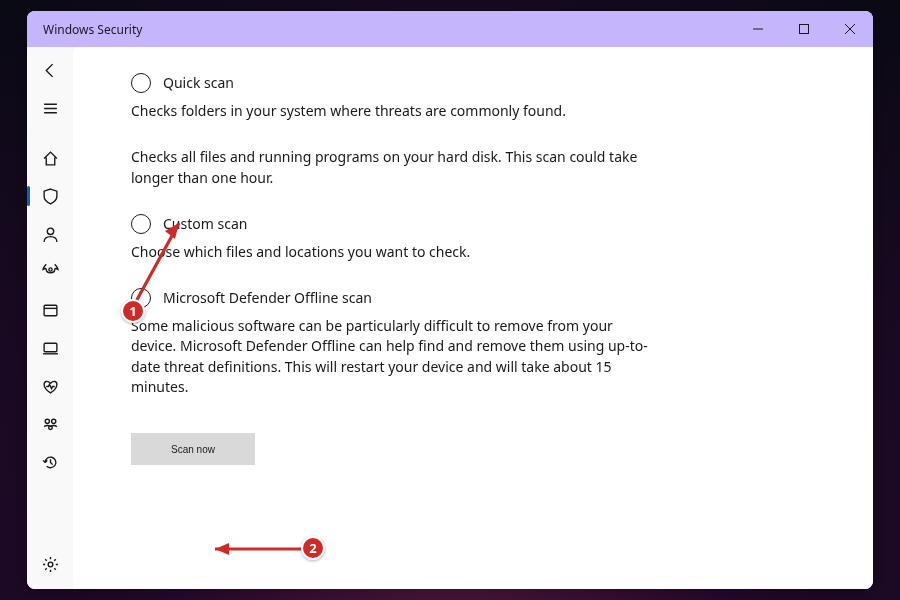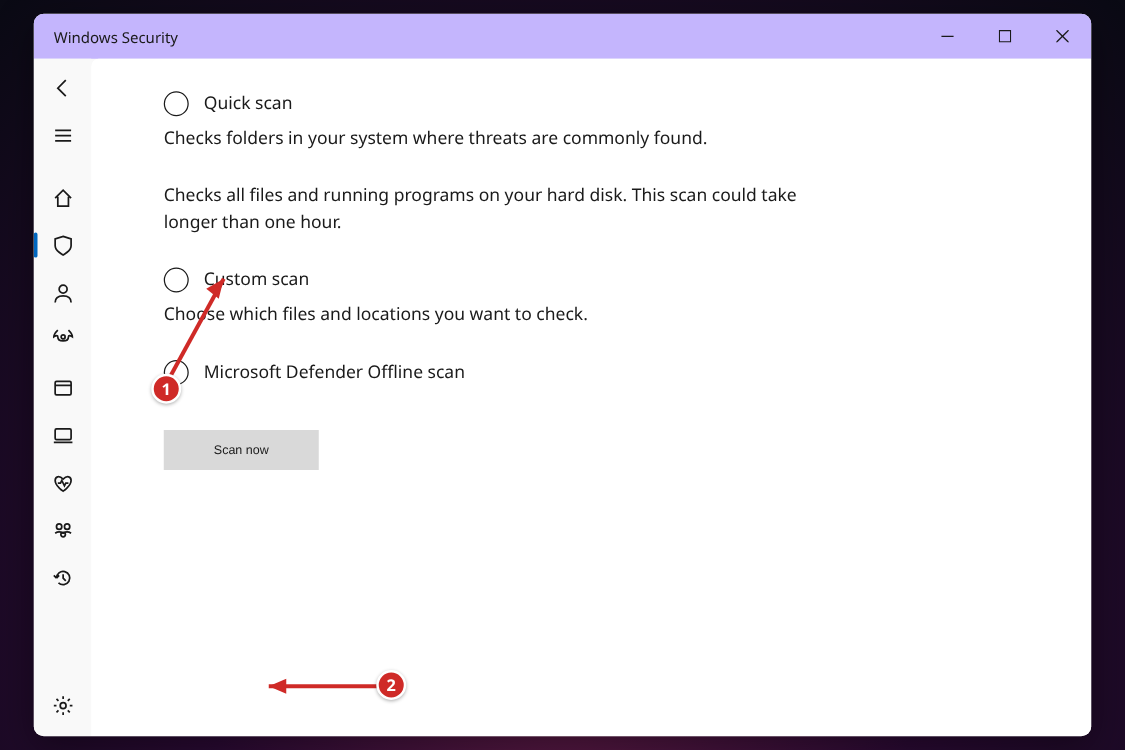--- a/index.html
+++ b/index.html
@@ -226,20 +226,21 @@
           <span class="opt-title">Custom scan</span>
         </div>
         <div class="opt-desc">Choose which files and locations you want to check.</div>
       </div>
 
       <div class="opt">
         <div class="opt-head">
           <div class="radio"></div>
           <span class="opt-title">Microsoft Defender Offline scan</span>
         </div>
+        <div class="opt-desc">Some malicious software can be particularly difficult to remove from your device. Microsoft Defender Offline can help find and remove them using up-to-date threat definitions. This will restart your device and will take about 15 minutes.</div>
       </div>
 
       <button class="scanbtn">Scan now</button>
 
       
       <svg class="anno arrow" style="left:46px; top:160px; width:80px; height:110px; overflow:visible;">
         <line x1="14" y1="100" x2="60" y2="16"></line>
         <polygon points="60,16 46,24 56,32"></polygon>
       </svg>
       <div class="anno badge" style="left:48px; top:252px;">

